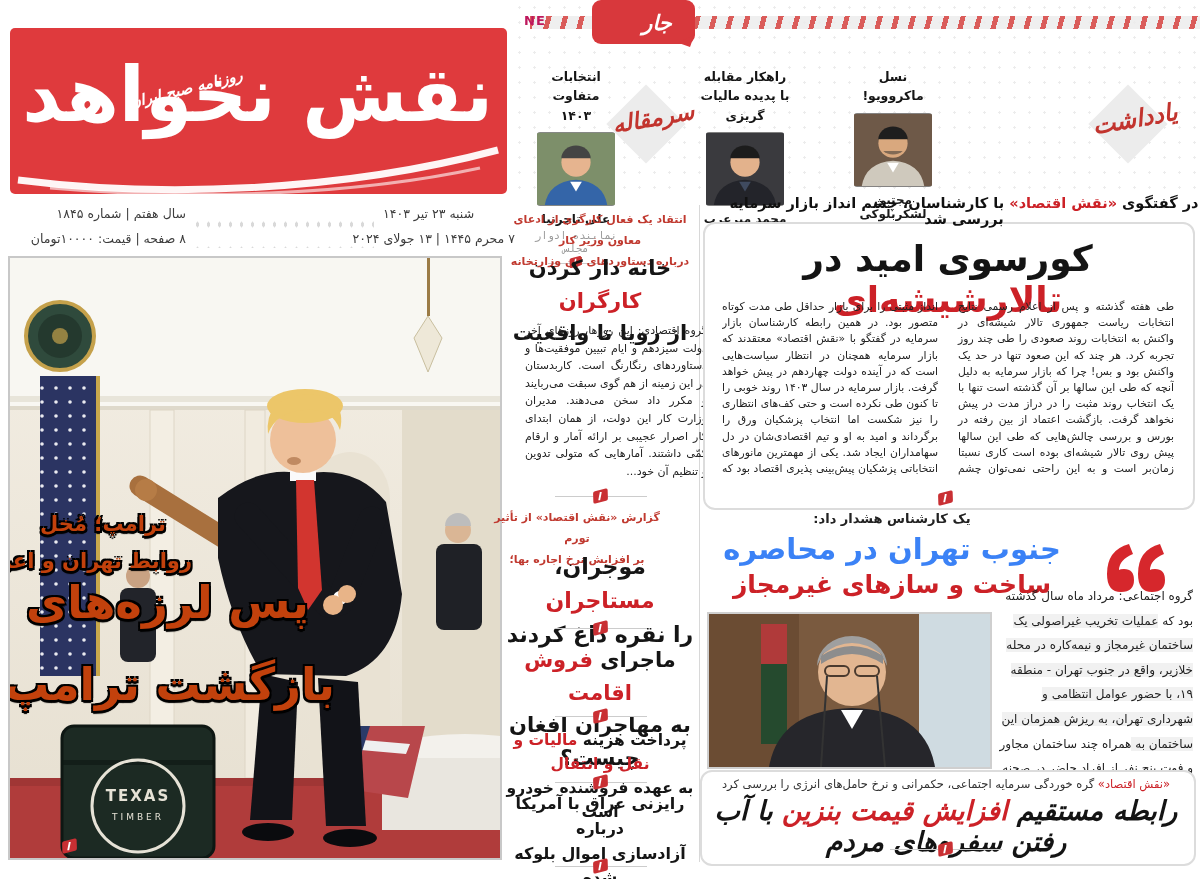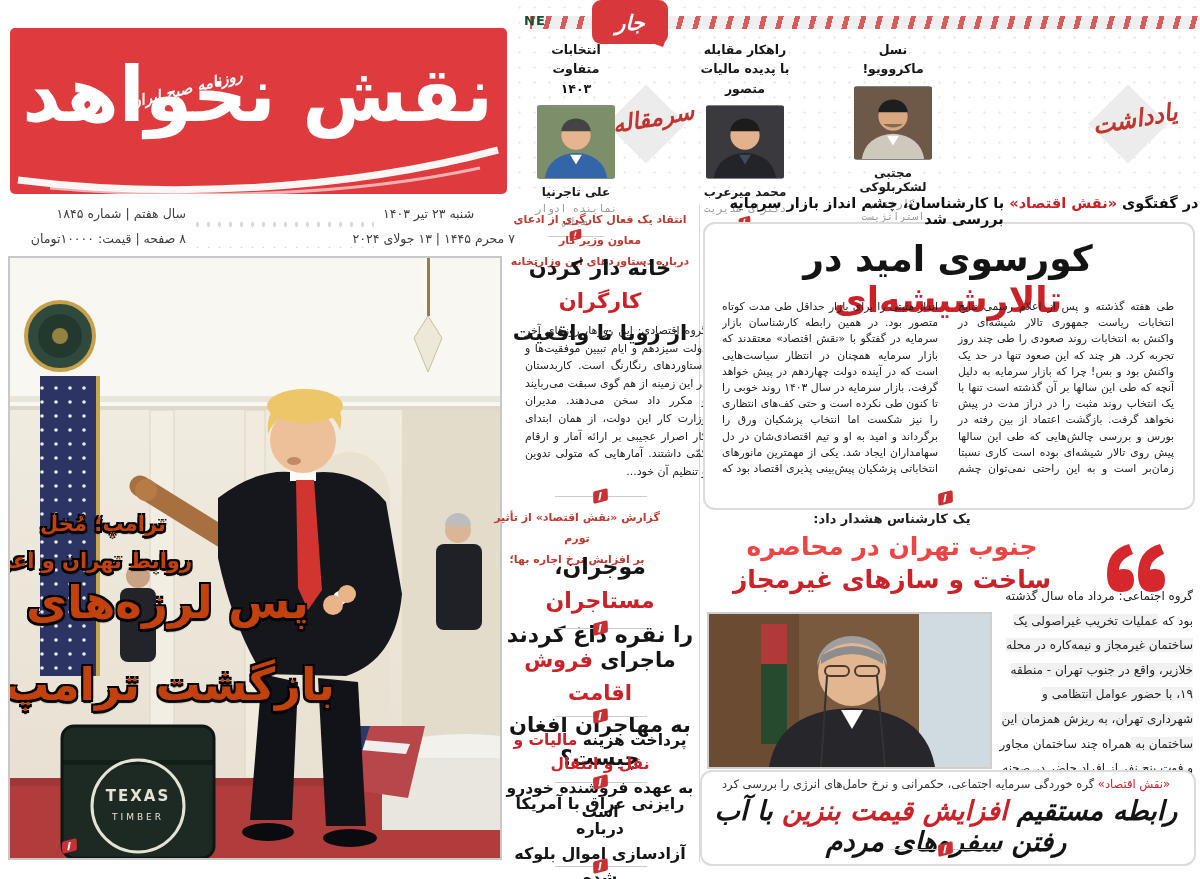--- a/index.html
+++ b/index.html
@@ -6,24 +6,24 @@
   .page{position:relative;width:1200px;height:879px;background:#fff;overflow:hidden;
         font-family:"DejaVu Sans",sans-serif;}
   .fa{direction:rtl;}
   .abs{position:absolute;}
 
   
   .dots-band{left:512px;top:0;width:688px;height:198px;
     background:radial-gradient(#dcdcdc 1px,transparent 1.4px);background-size:15px 15px;opacity:.55;}
   .top-strip{left:530px;top:16px;width:670px;height:13px;background:#ededed;
     background-image:repeating-linear-gradient(105deg,#d4403e 0 5px,transparent 5px 16px);opacity:.85;}
-  .watermark{left:524px;top:13px;font-size:13px;font-weight:bold;color:#14532d;letter-spacing:1px;}
+  .watermark{left:524px;top:13px;font-size:13px;font-weight:bold;color:#be185d;letter-spacing:1px;}
   .bubble{left:592px;top:0;width:76px;height:44px;background:#d8383c;border-radius:9px;
     display:flex;align-items:center;justify-content:center;color:#fff;font-weight:bold;
-    font-size:21px;font-family:"DejaVu Serif",serif;font-style:italic;}
+    font-size:21px;font-family:"DejaVu Serif",serif;font-style:italic;padding-left:27px;}
   .bubble::after{content:"";position:absolute;right:-4px;bottom:-12px;border:9px solid transparent;
     border-top-color:#d8383c;transform:rotate(-25deg);}
 
   
   .masthead{left:10px;top:28px;width:497px;height:166px;background:#df3a3d;border-radius:5px;overflow:hidden;}
   .logo-title{position:absolute;right:14px;top:10px;width:470px;text-align:left;direction:rtl;
     color:#fff;font-size:76px;font-weight:bold;line-height:1.5;white-space:nowrap;}
   .logo-sub{position:absolute;left:118px;top:52px;color:#fff;font-size:15px;font-weight:bold;
     font-family:"DejaVu Serif",serif;font-style:italic;transform:rotate(-14deg);}
   .swoosh{position:absolute;left:0;bottom:0;width:497px;height:52px;}
@@ -45,21 +45,21 @@
 
   
   .mk{display:inline-block;width:15px;height:12px;background:#c92f33;border-radius:2px;
       transform:rotate(-14deg) skewX(-12deg);position:relative;}
   .mk::after{content:"";position:absolute;left:6px;top:2px;width:2px;height:8px;background:#fff;transform:rotate(14deg);}
   .hr{position:absolute;width:92px;border-top:1px solid #ccc;}
   .hr .mk{position:absolute;left:38px;top:-7px;}
 
   
   .card{position:absolute;width:96px;text-align:center;}
-  .ctitle{font-size:12.5px;font-weight:bold;color:#151515;line-height:1.55;}
+  .ctitle{font-size:12.5px;font-weight:bold;color:#151515;line-height:1.55;margin-top:27px;}
   .cphoto{width:78px;height:74px;margin:7px auto 0;border-radius:3px;overflow:hidden;background:#888;}
   .cname{font-size:12px;font-weight:bold;color:#1a1a1a;margin-top:6px;}
   .crole{font-size:10.5px;color:#9a9a9a;margin-top:3px;font-family:Liberation Mono, monospace;}
   .cline{width:56px;height:1px;background:#ccc;margin:8px auto 0;position:relative;}
   .cline .mk{position:absolute;left:20px;top:-7px;transform:rotate(-14deg) skewX(-12deg) scale(.8);}
   .diamond{position:absolute;width:56px;height:56px;background:#ececec;transform:rotate(45deg);}
   .callig{position:absolute;color:#c2342e;font-family:"DejaVu Serif",serif;font-style:italic;
     font-weight:bold;transform:rotate(-10deg);white-space:nowrap;}
 
   
@@ -73,21 +73,21 @@
   
   .main-box{left:703px;top:222px;width:488px;height:284px;border:2px solid #dcdcdc;border-radius:12px;background:#fff;}
   .main-kick{left:708px;top:195px;width:480px;text-align:center;font-size:14.5px;font-weight:bold;color:#111;margin-left:16px;}
   .main-head{left:708px;top:238px;width:480px;text-align:center;font-size:36px;font-weight:900;color:#141414;}
   .main-body{left:722px;top:299px;width:452px;height:186px;columns:2;column-gap:20px;
     font-size:10.8px;line-height:1.5;text-align:justify;color:#222;overflow:hidden;}
   .pen{left:938px;top:489px;}
 
   .t2{left:708px;top:511px;width:368px;text-align:center;}
   .t2-kick{font-size:13px;font-weight:bold;color:#222;}
-  .t2-h1{font-size:25px;font-weight:900;color:#ef4444;margin-top:6px;}
+  .t2-h1{font-size:29px;font-weight:900;color:#3b82f6;margin-top:6px;}
   .t2-h2{font-size:25px;font-weight:900;color:#cc2127;margin-top:4px;}
   .quote-ico{left:1105px;top:534px;}
   .photo2{left:707px;top:612px;width:281px;height:153px;border:2px solid #cfcfcf;overflow:hidden;background:#7a5a3f;}
   .t2-body{left:995px;top:584px;width:198px;font-size:12px;line-height:2.05;color:#222;text-align:right;}
   .hl{background:#f1f1f1;}
 
   .bot-box{left:700px;top:770px;width:492px;height:92px;border:2px solid #dcdcdc;border-radius:12px;background:#fff;}
   .bot-kick{left:706px;top:777px;width:480px;text-align:center;font-size:11.5px;font-weight:normal;color:#333;}
   .bot-head{left:706px;top:795px;width:480px;text-align:center;font-size:27px;font-weight:bold;
     font-family:"DejaVu Serif",serif;font-style:italic;color:#141414;}
@@ -226,21 +226,21 @@
     <div class="cname">مجتبی لشکربلوکی</div>
     <div class="crole">کارشناس استراتژیست</div>
     <div class="cline">
         <span class="mk"></span>
       </div>
   </div>
 
   <div class="card fa" style="left:692px;top:40px;width:106px;">
     <div class="ctitle">
       <div>راهکار مقابله</div>
-      <div>با پدیده مالیات متصور</div>
+      <div>با پدیده مالیات گریزی</div>
     </div>
     <div class="cphoto">
       <svg viewBox="0 0 80 74" width="78" height="74">
           <rect width="80" height="74" fill="#3a3a3e"></rect>
           <circle cx="40" cy="30" r="15" fill="#e3b28c"></circle>
           <path d="M25,26 a15,13 0 0 1 30,0 Z" fill="#1c1c1c"></path>
           <path d="M8,74 Q12,50 40,48 Q68,50 72,74 Z" fill="#23242a"></path>
           <path d="M34,50 L40,60 L46,50 Z" fill="#3f4a5f"></path>
         </svg>
     </div>

